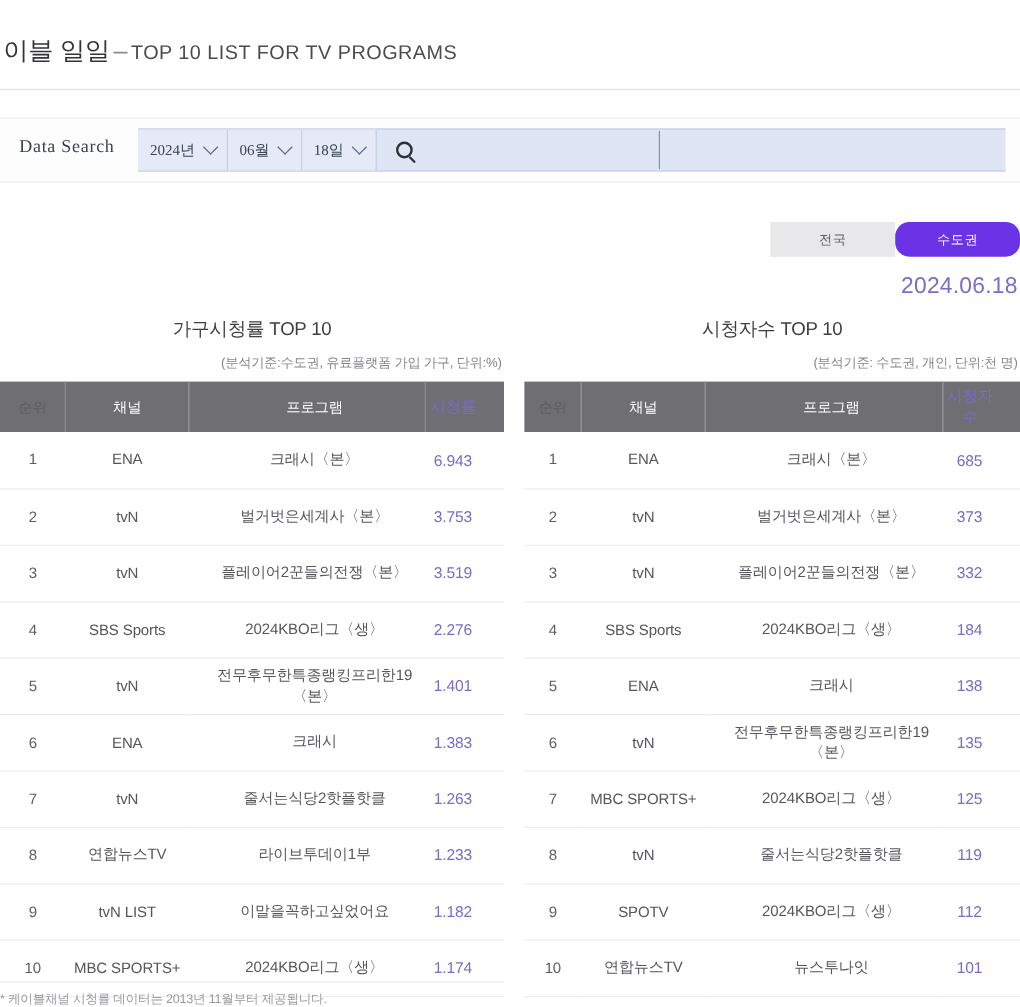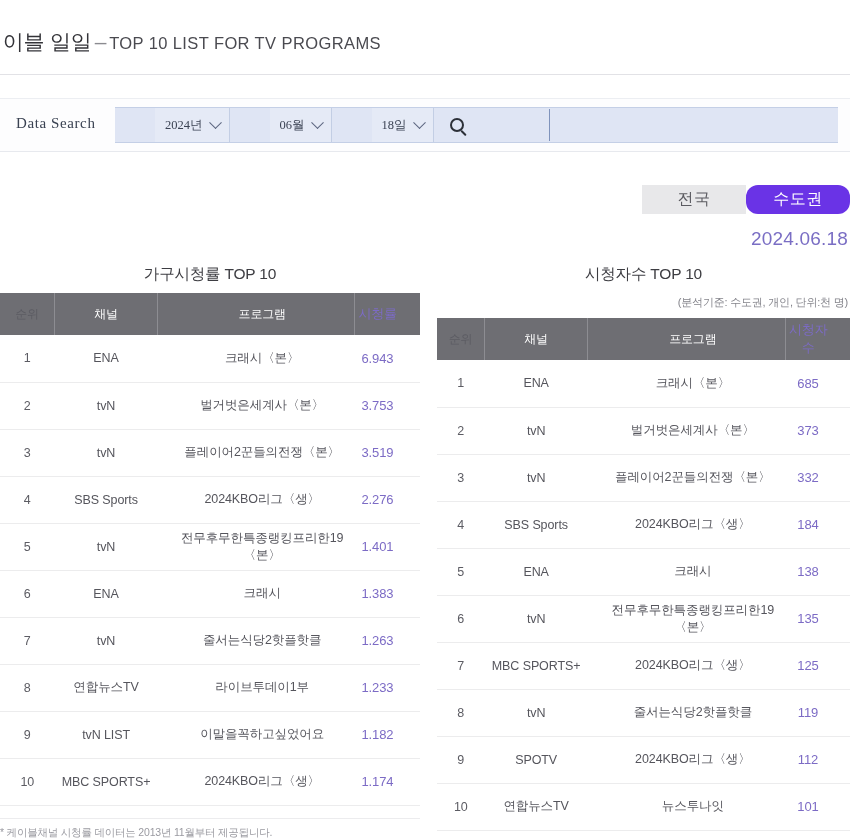--- a/index.html
+++ b/index.html
@@ -47,21 +47,20 @@
     display: flex; align-items: stretch;
   }
   .sel {
     position: relative;
     display: flex; align-items: center; gap: 8px;
     padding: 0 9px 0 10px;
     border-right: 1px solid #c3cee4;
     font-size: 12.5px; color: #3b4354;
     cursor: pointer;
     background: #e5eaf6;
-    margin-left: 40px;
   }
   .sel:first-child { border-left: none; }
   .caret {
     width: 9px; height: 9px;
     border-right: 1.3px solid #5c6680;
     border-bottom: 1.3px solid #5c6680;
     transform: rotate(45deg) translate(-2px,-2px);
   }
   .search-go {
     width: 46px; display: flex; align-items: center; justify-content: center;
@@ -80,21 +79,21 @@
     flex: 1; border-right: 1px solid transparent;
   }
   .search-divider {
     width: 1px; background: #7f93bc; margin: 1px 0;
   }
   .search-free2 { width: 288px; }
 
   
   .region-toggle {
     position: absolute; right: 0; top: 185px;
-    display: flex; height: 29px; font-size: 16px; margin-left: 32px;
+    display: flex; height: 29px; font-size: 11px; margin-left: 32px;
   }
   .region-btn {
     width: 104px; display: flex; align-items: center; justify-content: center;
     cursor: pointer; letter-spacing: 0.5px;
   }
   .region-btn.off { background: #e8e8ea; color: #5b5b61; }
   .region-btn.on  { background: #6a33e6; color: #ffffff; border-radius: 12px; }
 
   .date-display {
     position: absolute; right: 2px; top: 228px;
@@ -186,20 +185,21 @@
 <div class="region-toggle">
   <div class="region-btn off">전국</div>
   <div class="region-btn on">수도권</div>
 </div>
 <div class="date-display">2024.06.18</div>
 
 <div class="tables">
 
   <div class="tbl-block tbl-left">
     <div class="tbl-title">가구시청률 TOP 10</div>
+    <div class="tbl-sub">(분석기준:수도권, 유료플랫폼 가입 가구, 단위:%)</div>
     <table>
       <thead>
         <tr>
           <th class="c-rank">순위</th>
           <th class="c-chan">채널</th>
           <th class="c-prog">프로그램</th>
           <th class="c-val">시청률</th>
         </tr>
       </thead>
       <tbody>

